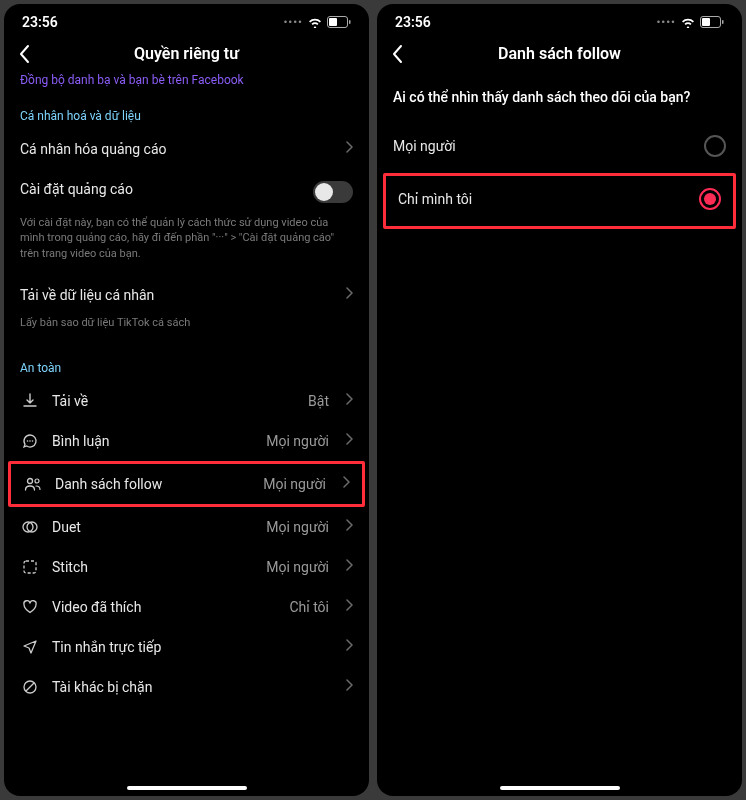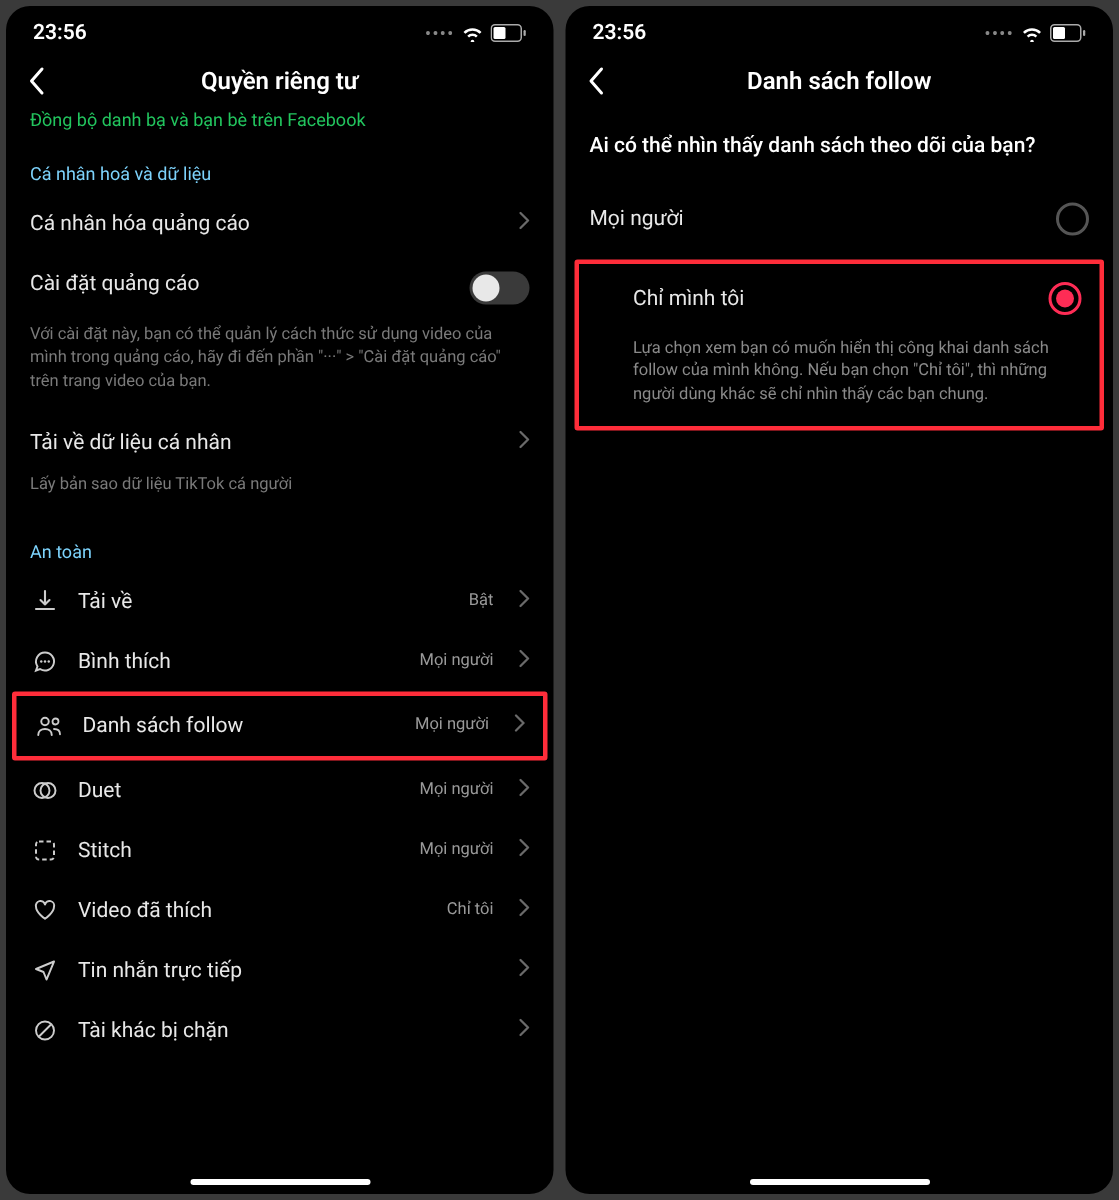--- a/index.html
+++ b/index.html
@@ -45,21 +45,21 @@
   .back-btn {
     position: absolute;
     left: 14px;
     top: 50%;
     transform: translateY(-50%);
     font-size: 22px;
     color: #fff;
   }
   .faded-top {
     padding: 0 16px 8px;
-    color: #22c55e;
+    color: #8b5cf6;
     font-size: 12px;
     white-space: nowrap;
     overflow: hidden;
   }
   .section-header {
     color: #7dd3fc;
     font-size: 12px;
     padding: 14px 16px 6px;
   }
   .row {
@@ -75,21 +75,21 @@
     justify-content: center;
     color: #ccc;
     flex-shrink: 0;
   }
   .row .label {
     flex: 1;
     font-size: 14px;
     color: #e8e8e8;
   }
   .row .value {
-    font-size: 11px;
+    font-size: 14px;
     color: #9a9a9a;
     margin-right: 4px;
     margin-left: 25px;
   }
   .chevron {
     color: #6a6a6a;
     font-size: 14px;
   }
   .sub {
     color: #7a7a7a;
@@ -166,21 +166,20 @@
     color: #8a8a8a;
     font-size: 11px;
     padding: 2px 16px 10px;
     line-height: 1.4;
   }
   .highlight-box2 {
     border: 3px solid #ff2d3a;
     border-radius: 2px;
     margin: 4px 6px;
     padding-bottom: 4px;
-    padding-left: 24px;
   }
   svg { display: block; }
 </style>
 </head>
 <body>
 
 <div class="phone">
   <div class="status-bar">
     <span>23:56</span>
     <span class="status-right">
@@ -231,21 +230,21 @@
   <div class="sub">Với cài đặt này, bạn có thể quản lý cách thức sử dụng video của mình trong quảng cáo, hãy đi đến phần "···" &gt; "Cài đặt quảng cáo" trên trang video của bạn.</div>
 
   <div class="row" style="padding-top:18px">
     <span class="label">Tải về dữ liệu cá nhân</span>
     <span class="chevron">
       <svg width="8" height="12" viewBox="0 0 8 12">
           <path d="M2 1l5 5-5 5" stroke="#6a6a6a" stroke-width="1.5" fill="none" stroke-linecap="round"></path>
         </svg>
     </span>
   </div>
-  <div class="sub">Lấy bản sao dữ liệu TikTok cá người</div>
+  <div class="sub">Lấy bản sao dữ liệu TikTok cá sách</div>
 
   <div class="section-header" style="padding-top:22px">An toàn</div>
 
   <div class="row">
     <span class="icon-slot">
       <svg width="16" height="16" viewBox="0 0 16 16">
           <path d="M8 1v9m0 0l-3-3m3 3l3-3M2 13h12" stroke="#ccc" stroke-width="1.4" fill="none" stroke-linecap="round" stroke-linejoin="round"></path>
         </svg>
     </span>
     <span class="label">Tải về</span>
@@ -259,21 +258,21 @@
 
   <div class="row">
     <span class="icon-slot">
       <svg width="16" height="16" viewBox="0 0 16 16">
           <path d="M8 2a6 6 0 00-5 9.3L2 14l2.7-1A6 6 0 108 2z" stroke="#ccc" stroke-width="1.3" fill="none"></path>
           <circle cx="5.5" cy="8" r="0.8" fill="#ccc"></circle>
           <circle cx="8" cy="8" r="0.8" fill="#ccc"></circle>
           <circle cx="10.5" cy="8" r="0.8" fill="#ccc"></circle>
         </svg>
     </span>
-    <span class="label">Bình thích</span>
+    <span class="label">Bình luận</span>
     <span class="value">Mọi người</span>
     <span class="chevron">
         <svg width="8" height="12" viewBox="0 0 8 12">
           <path d="M2 1l5 5-5 5" stroke="#6a6a6a" stroke-width="1.5" fill="none" stroke-linecap="round"></path>
         </svg>
       </span>
   </div>
 
   <div class="highlight-box">
     <div class="row" style="padding-left:12px;padding-right:12px">
@@ -407,17 +406,16 @@
   <div class="option-row">
     <span class="olabel">Mọi người</span>
     <span class="radio"></span>
   </div>
 
   <div class="highlight-box2">
     <div class="option-row" style="padding-left:12px;padding-right:12px">
       <span class="olabel">Chỉ mình tôi</span>
       <span class="radio selected"></span>
     </div>
-    <div class="option-desc" style="padding-left:12px;padding-right:12px">Lựa chọn xem bạn có muốn hiển thị công khai danh sách follow của mình không. Nếu bạn chọn "Chỉ tôi", thì những người dùng khác sẽ chỉ nhìn thấy các bạn chung.</div>
   </div>
 
   <div class="home-indicator"></div>
 </div>
 
 </body></html>

